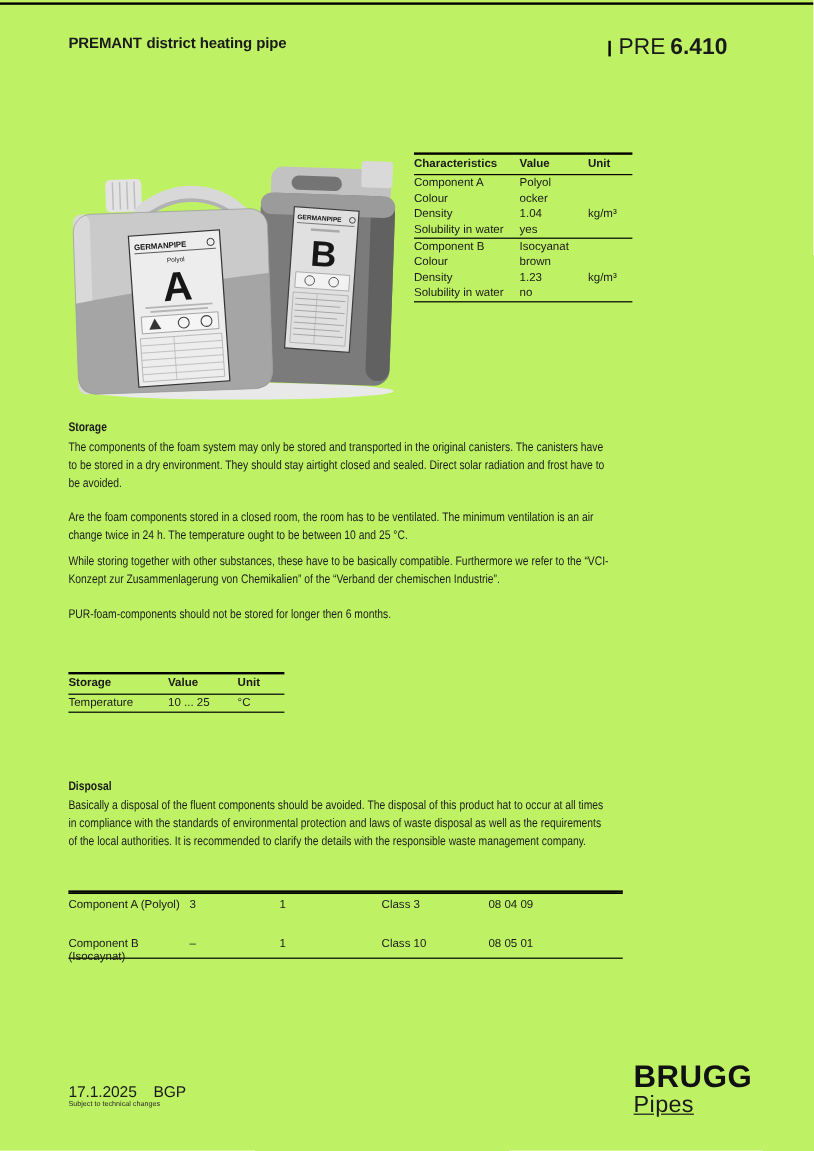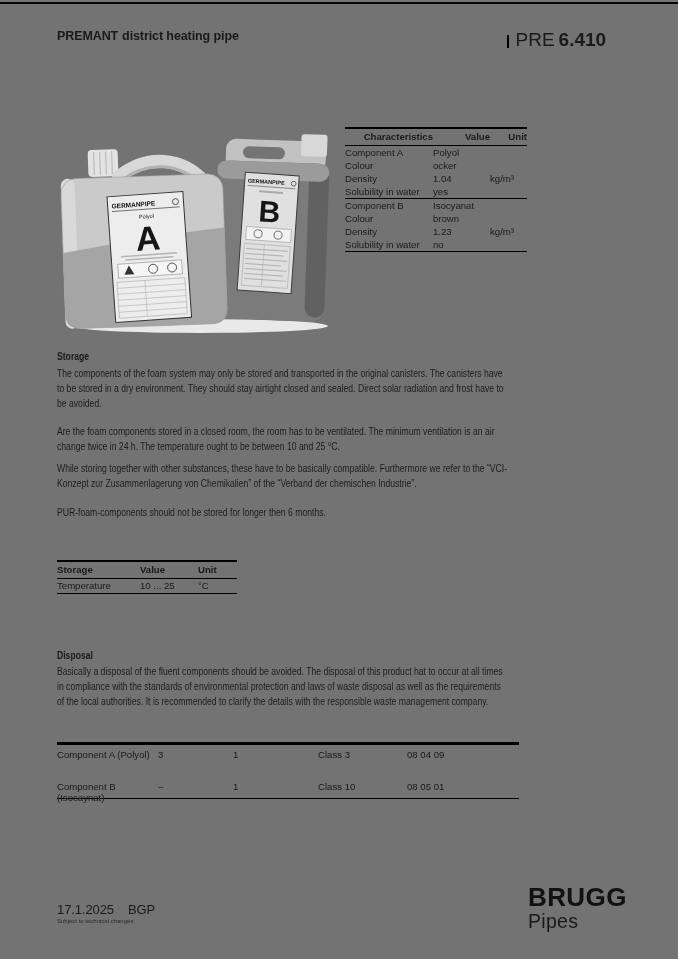--- a/index.html
+++ b/index.html
@@ -1,16 +1,16 @@
 <!DOCTYPE html>
 <html><head>
 <meta charset="utf-8">
 <style>
   html,body{margin:0;padding:0;background:#ffffff;}
-  .page{position:relative;width:678px;height:959px;background:#737373;overflow:hidden;
+  .page{position:relative;width:678px;height:959px;background:#bef264;overflow:hidden;
         font-family:"Liberation Sans",sans-serif;color:#1a1a1a;}
   .topline{position:absolute;top:2px;left:0;width:678px;height:2px;background:#000;}
 
   
   .hdr{position:absolute;left:57px;top:29px;font-size:12.5px;font-weight:bold;letter-spacing:-0.1px;}
   .hdr .prod{margin-left:4px;}
   .doccode{position:absolute;left:507px;top:29px;font-size:19px;white-space:nowrap;}
   .doccode .bar{display:inline-block;width:1.5px;height:13px;background:#000;margin-right:7px;vertical-align:-2px;}
   .doccode .num{font-weight:bold;margin-left:4px;}
   .title{position:absolute;left:56px;top:58px;font-size:25px;font-weight:bold;letter-spacing:-0.4px;}
@@ -20,42 +20,42 @@
   .para{position:absolute;left:57px;width:545px;font-size:10.4px;line-height:15px;color:#1c1c1c;}
   .shead{position:absolute;left:57px;font-size:10.4px;font-weight:bold;}
 
   
   .rule{height:1px;background:#000;}
   .rule.thick{height:1.5px;}
   .trow{display:grid;align-items:center;}
   .trow.head{font-weight:bold;}
   .ctable{position:absolute;left:345px;top:127px;width:182px;font-size:9.6px;}
   .c-cols{grid-template-columns:88px 57px 37px;height:13px;}
-  .ctable .head{height:16px;text-align:right;}
+  .ctable .head{height:16px;}
   .stable{position:absolute;left:57px;top:560px;width:180px;font-size:9.6px;}
   .s-cols{grid-template-columns:83px 58px 39px;height:14.5px;}
   .stable .head{height:16px;}
   .ktable{position:absolute;left:57px;top:742px;width:462px;font-size:9.6px;}
   .k-cols{grid-template-columns:101px 75px 85px 89px 112px;align-items:start;}
   .ktable .ttl{height:15px;display:flex;align-items:center;font-weight:bold;}
   .ktable .head{height:16px;align-items:center;}
   .krow1{height:30px;padding-top:4px;}
   .krow2{height:14px;padding-top:2px;}
   .ktable .rule.bot{margin-top:3px;}
 
   
   .photo{position:absolute;left:55px;top:128px;width:276px;height:207px;}
 
   
   .fdate{position:absolute;left:57px;top:902px;font-size:13px;letter-spacing:-0.1px;}
   .fdate .init{margin-left:14px;}
   .fnote{position:absolute;left:57px;top:918px;font-size:6px;color:#2a2a2a;}
   .logo{position:absolute;left:528px;top:884px;line-height:1;}
   .logo .brugg{font-size:26px;font-weight:bold;letter-spacing:0.4px;color:#111;}
-  .logo .pipes{font-size:19.5px;font-weight:400;letter-spacing:0.3px;color:#1a1a1a;margin-top:2px;}
+  .logo .pipes{font-size:19.5px;font-weight:400;letter-spacing:0.3px;color:#1a1a1a;margin-top:2px;text-decoration:underline;}
 </style>
 </head>
 <body>
 
 <div class="page">
   <div class="topline"></div>
 
   <div class="hdr">
     <span>PREMANT</span><span class="prod">district heating pipe</span>
   </div>

